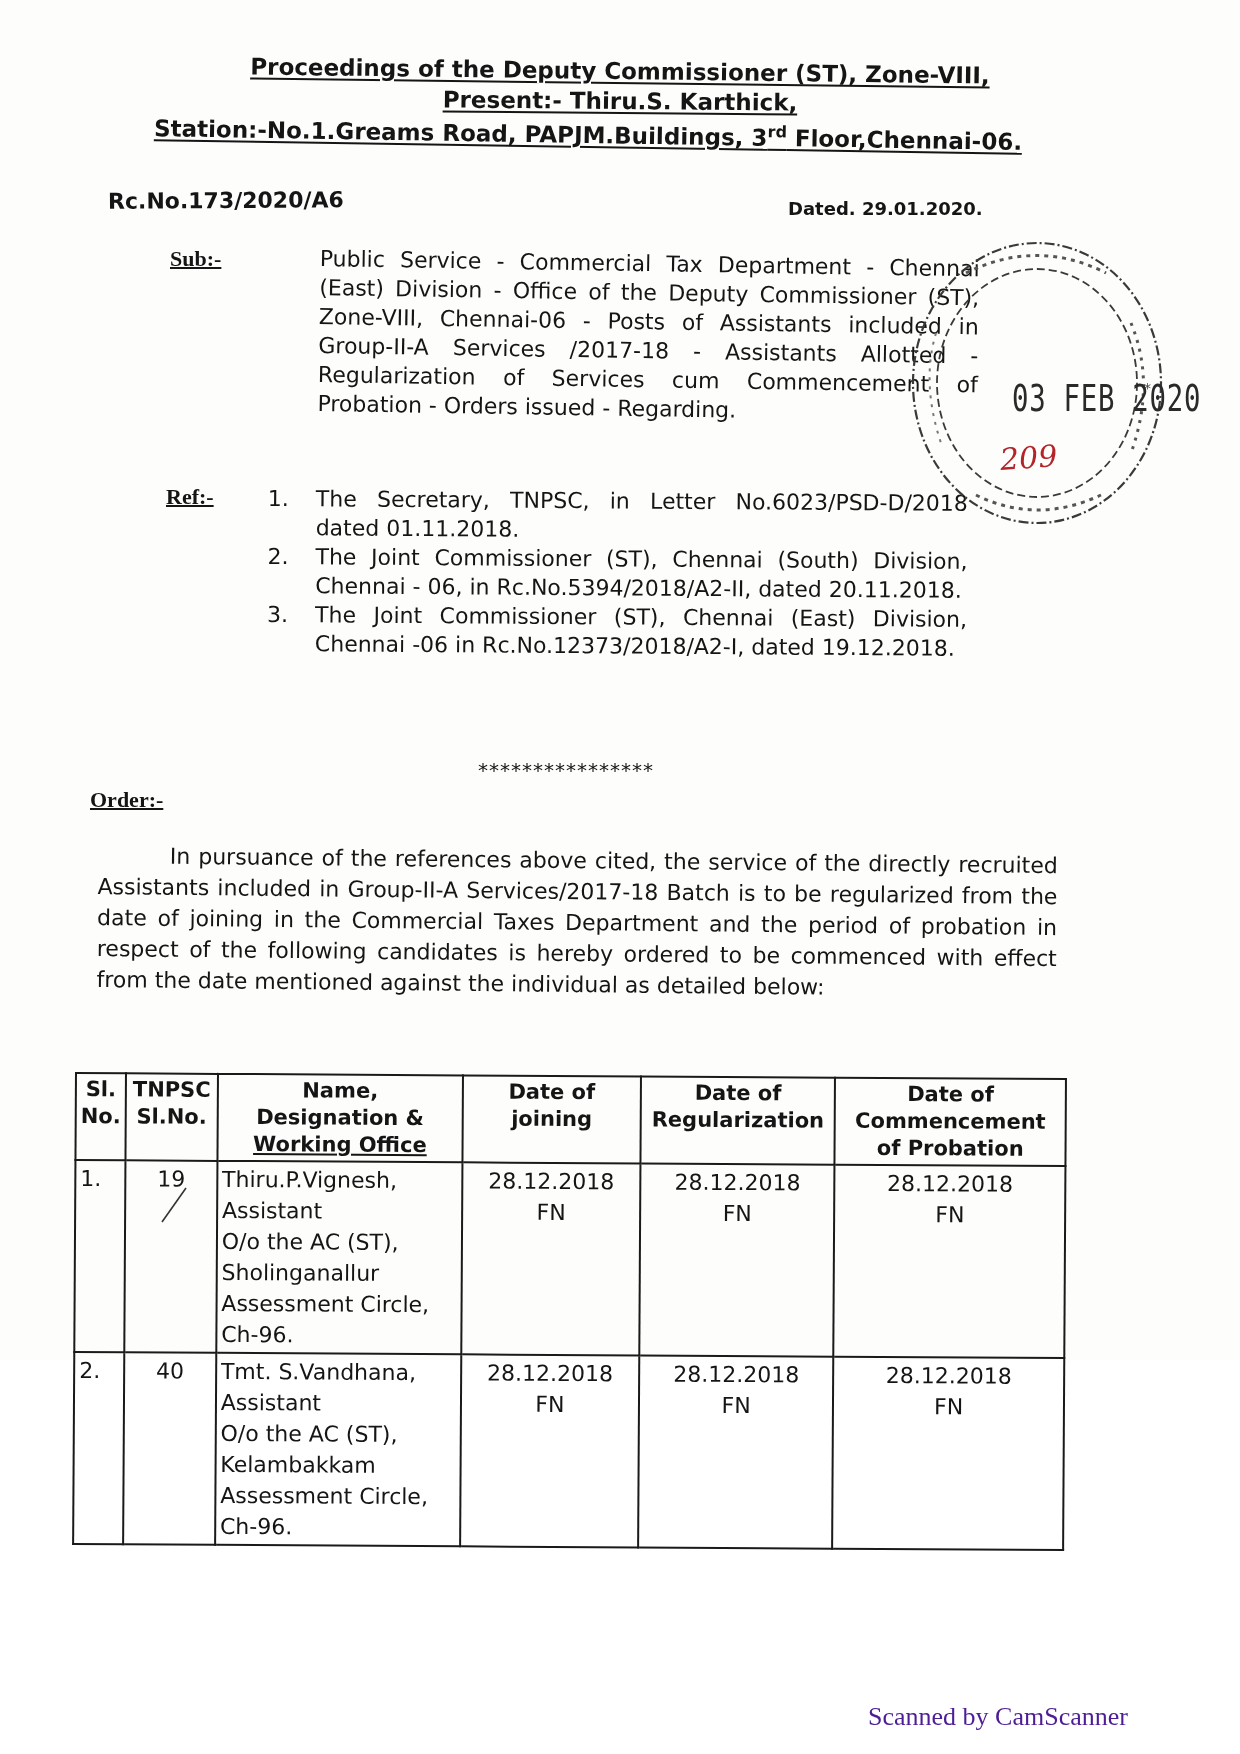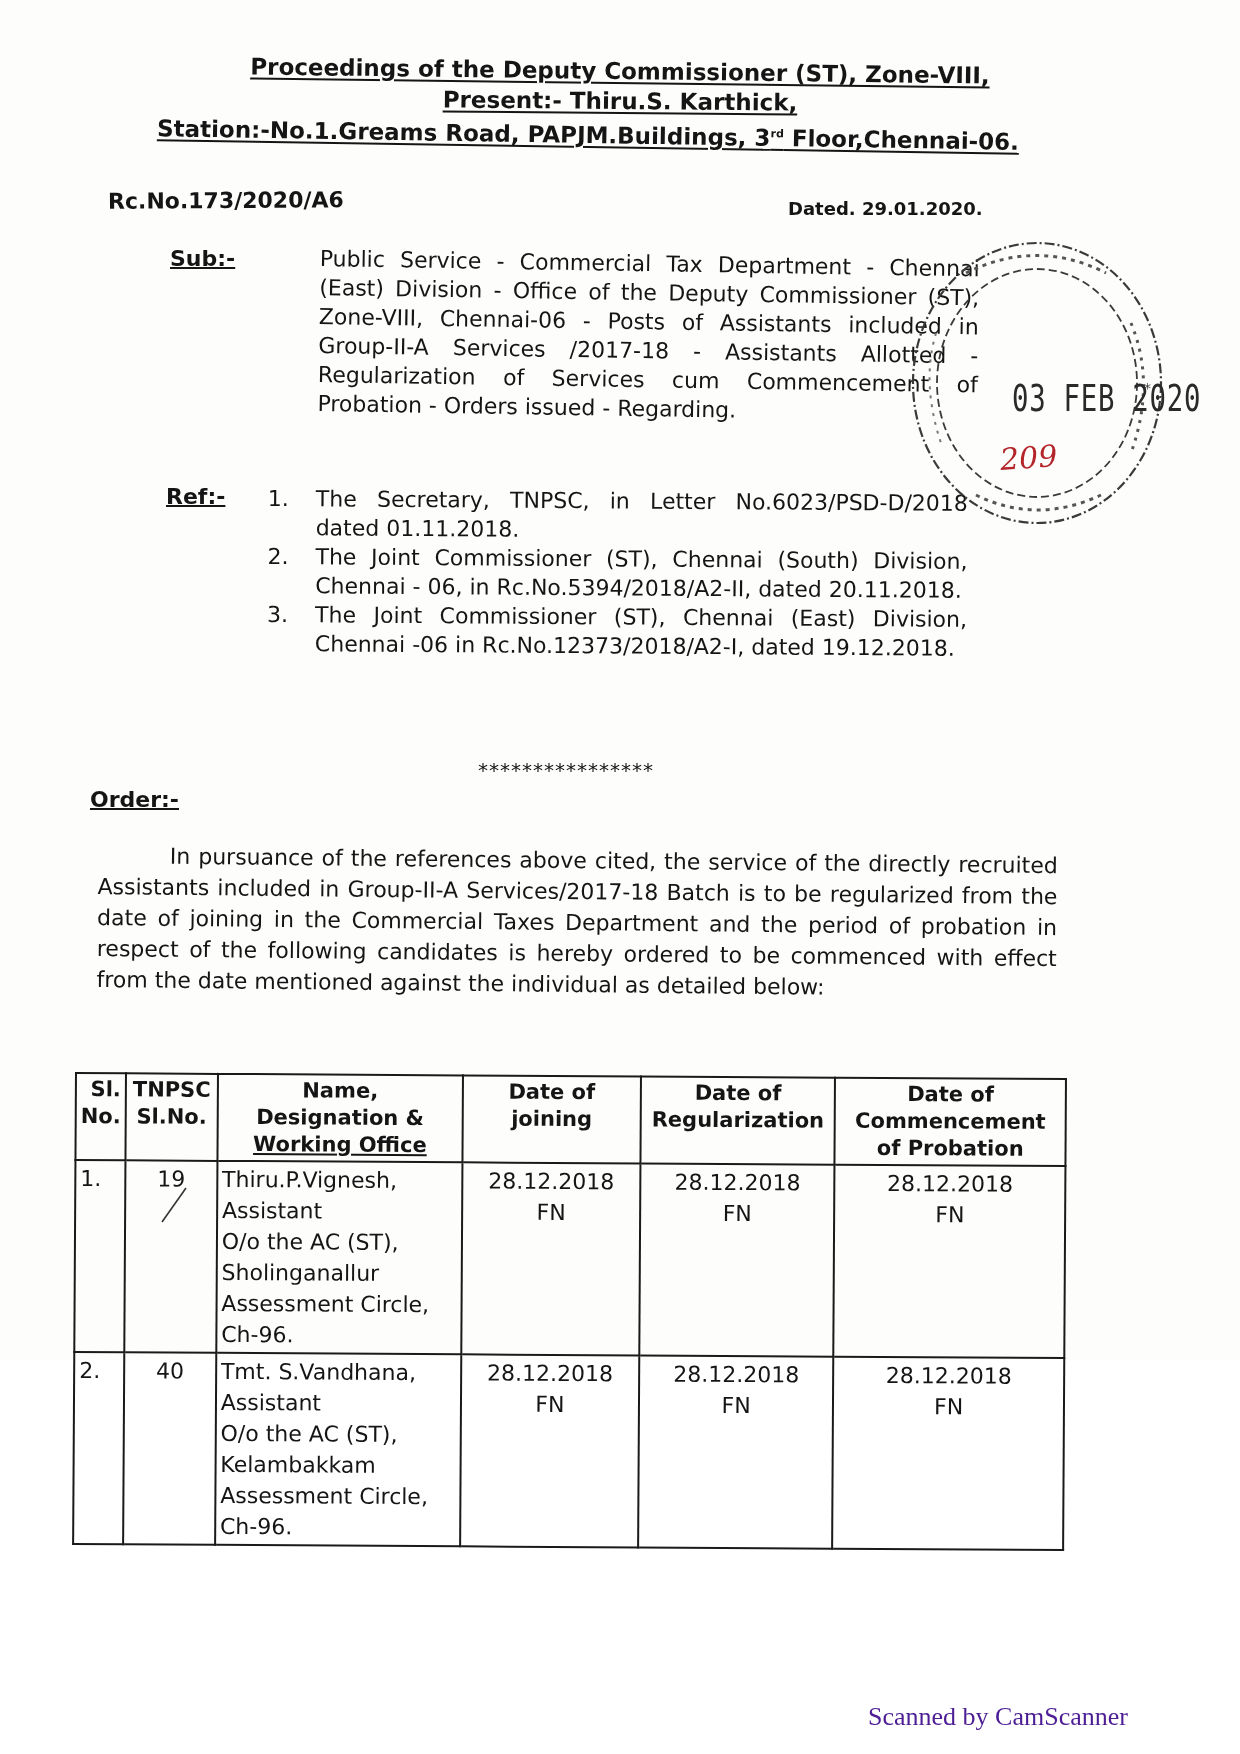--- a/index.html
+++ b/index.html
@@ -10,26 +10,26 @@
     color: #151515;
     overflow: hidden;
   }
   .page { position: absolute; left: 0; top: 0; width: 1240px; height: 1360px; background: #fdfdfc; }
 
   
   .hdr { position: absolute; text-align: center; font-weight: bold; font-size: 23px; text-decoration: underline; text-decoration-thickness: 2px; text-underline-offset: 3px; white-space: nowrap; }
   .hdr1 { left: 0; width: 1240px; top: 58px; transform: rotate(0.7deg); }
   .hdr2 { left: 0; width: 1240px; top: 88px; transform: rotate(0.5deg); }
   .hdr3 { left: 108px; width: 960px; top: 122px; transform: rotate(0.9deg); }
-  .hdr sup { font-size: 11px; vertical-align: super; line-height: 0; }
+  .hdr sup { font-size: 16px; vertical-align: super; line-height: 0; }
 
   .rcno { position: absolute; left: 108px; top: 188px; font-size: 22px; font-weight: bold; transform: rotate(-0.4deg); }
   .dated { position: absolute; left: 788px; top: 198px; font-size: 18px; font-weight: bold; }
 
-  .label { position: absolute; font-size: 22px; font-weight: bold; text-decoration: underline; text-decoration-thickness: 2px; }
+  .label { position: absolute; font-size: 22px; font-weight: bold; text-decoration: underline; text-decoration-thickness: 2px; font-family: Liberation Serif, serif; }
   .sub-label { left: 170px; top: 246px; }
   .ref-label { left: 166px; top: 484px; }
   .order-label { left: 90px; top: 787px; }
 
   .sub-text {
     position: absolute; left: 320px; top: 244px; width: 660px;
     font-size: 22px; line-height: 29px; text-align: justify; text-align-last: left;
     transform: rotate(0.9deg); transform-origin: left top;
   }
 
@@ -46,21 +46,21 @@
     transform: rotate(0.6deg); transform-origin: left top;
   }
 
   
   .tbl-wrap { position: absolute; left: 75px; top: 1072px; width: 992px; transform: rotate(0.35deg); transform-origin: left top; }
   table { border-collapse: collapse; width: 992px; font-size: 22px; }
   th, td { border: 2px solid #1a1a1a; vertical-align: top; padding: 2px 4px; }
   th { font-weight: bold; text-align: center; line-height: 27px; font-size: 21px; }
   td { line-height: 31px; }
   td.c { text-align: center; }
-  .col1 { width: 45px; text-align: right; }
+  .col1 { width: 45px; }
   .col2 { width: 92px; }
   .col3 { width: 248px; }
   .col4 { width: 180px; }
   .col5 { width: 195px; }
   .col6 { width: 232px; }
   .row1 td { height: 188px; }
   .row2 td { height: 190px; }
   .ul { text-decoration: underline; }
 
   

